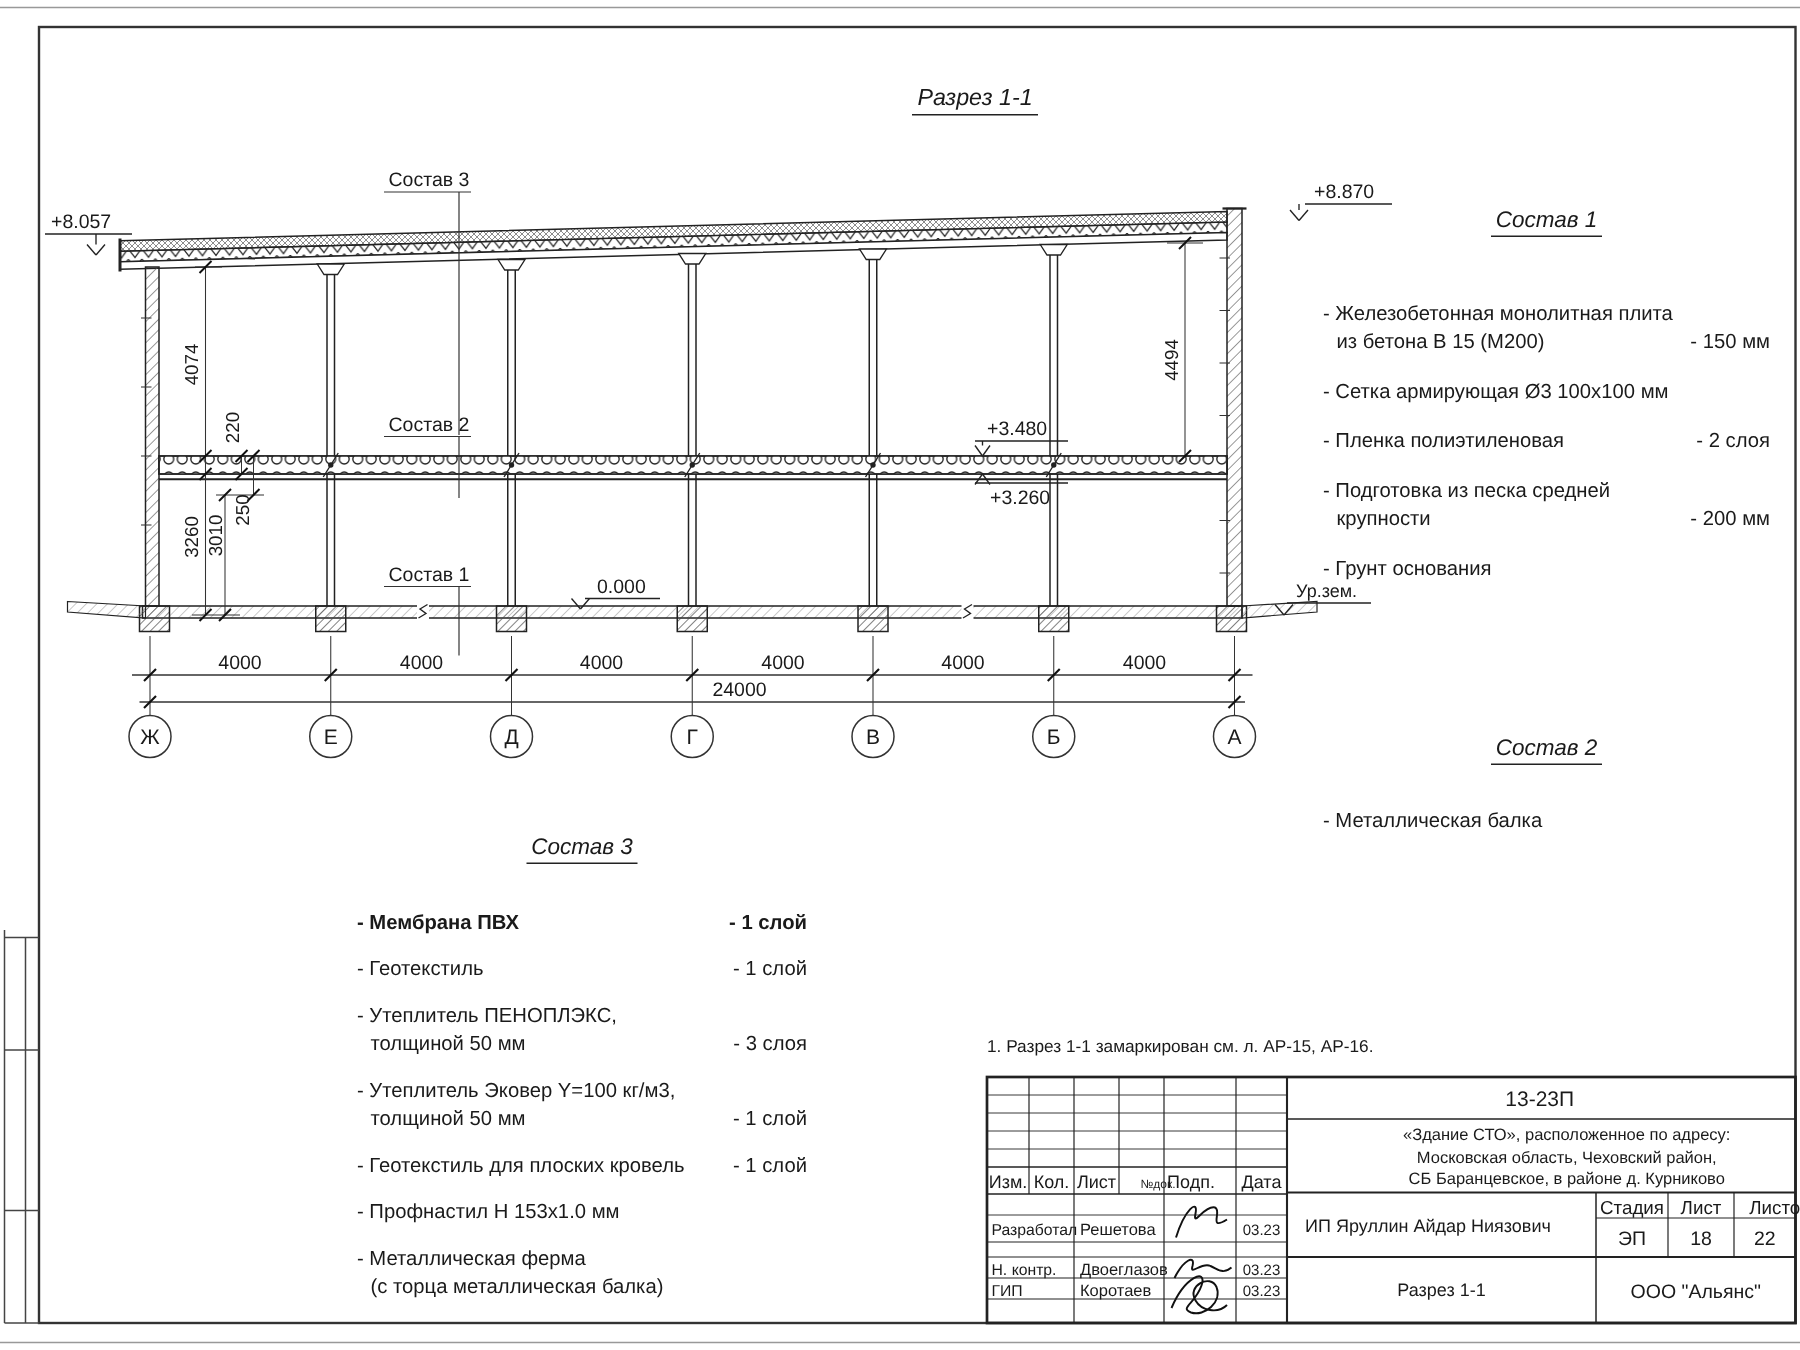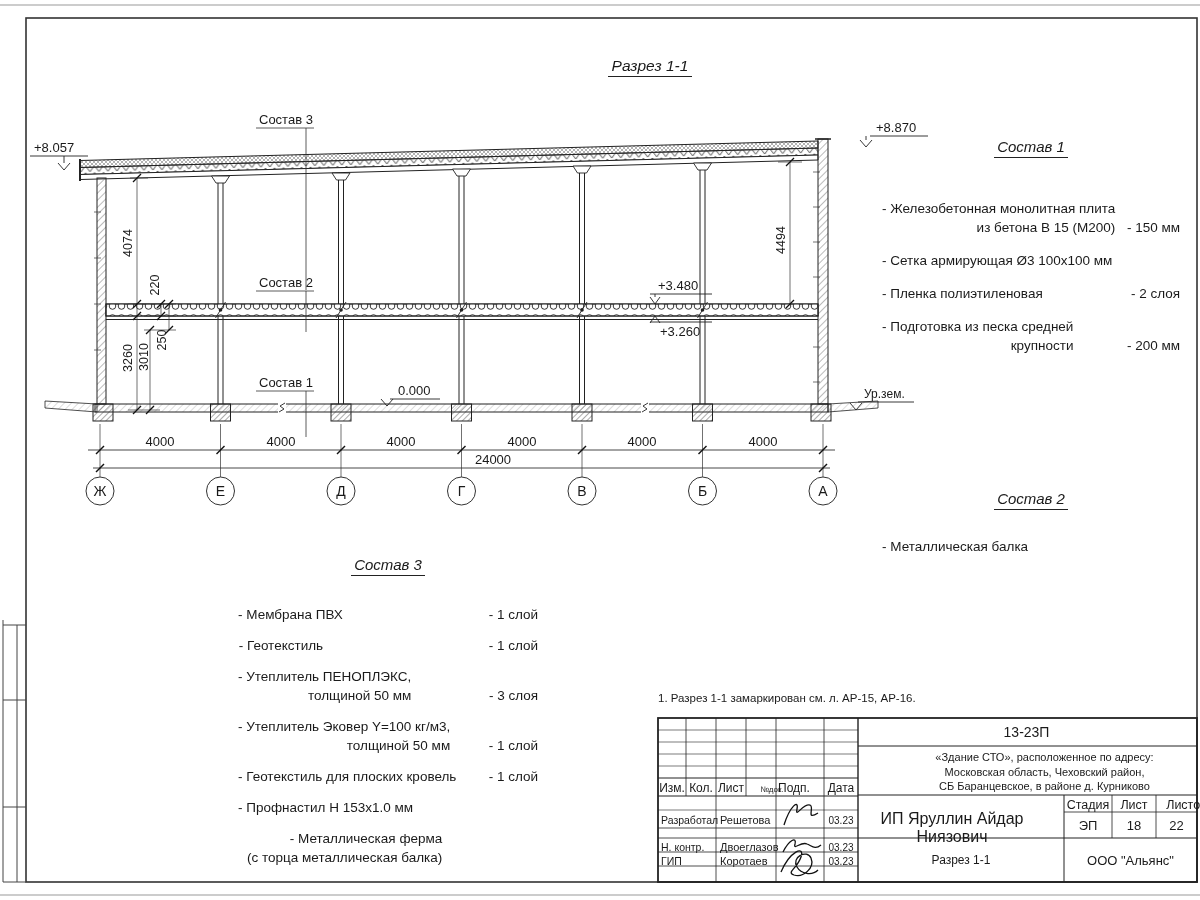--- a/index.html
+++ b/index.html
@@ -7,21 +7,21 @@
         font-family:"Liberation Sans",sans-serif;color:#1a1a1a;}
   svg{position:absolute;left:0;top:0;}
   svg text{font-family:"Liberation Sans",sans-serif;fill:#1a1a1a;}
   .abs{position:absolute;}
   .title{font-style:italic;font-size:15.5px;text-align:center;}
   .title span{border-bottom:1.2px solid #222;padding:0 4px 2px;}
   .sostav .hd{text-align:center;font-style:italic;font-size:15px;}
   .sostav .hd span{border-bottom:1px solid #222;padding:0 3px 2px;}
   .items{margin-top:40px;}
   .it{display:flex;justify-content:space-between;align-items:flex-end;margin-bottom:14px;
-      font-size:13.5px;line-height:19px;text-align:right;}
+      font-size:13.5px;line-height:19px;}
   .it .t{white-space:pre-line;padding-left:9px;text-indent:-9px;}
   .it .v{white-space:nowrap;padding-left:8px;}
   .note{font-size:11.5px;}
   .tb{position:absolute;left:658px;top:718px;width:539px;height:164px;}
   .tbc{position:absolute;text-align:center;}
   .tbl{position:absolute;text-align:left;}
   .pre{white-space:pre-line;}
 </style>
 </head>
 <body>
@@ -360,37 +360,41 @@
         </div>
     <div class="it">
           <span class="t">- Пленка полиэтиленовая</span>
           <span class="v">-  2 слоя</span>
         </div>
     <div class="it">
           <span class="t">- Подготовка из песка средней
 крупности</span>
           <span class="v">- 200 мм</span>
         </div>
+    <div class="it">
+          <span class="t">- Грунт основания</span>
+          <span class="v"></span>
+        </div>
   </div>
 </div>
 
 <div class="abs sostav" style="left:882px;top:490px;width:298px;">
   <div class="hd"><span>Состав 2</span></div>
   <div class="items" style="margin-top:30px;">
     <div class="it">
           <span class="t">- Металлическая  балка</span>
           <span class="v"></span>
         </div>
   </div>
 </div>
 
 <div class="abs sostav" style="left:238px;top:556px;width:300px;">
   <div class="hd"><span>Состав 3</span></div>
   <div class="items" style="margin-top:32px;">
-    <div class="it" style="margin-bottom:12px;">
+    <div class="it" style="margin-bottom:12px;font-weight:bold;">
           <span class="t">- Мембрана ПВХ</span>
           <span class="v">- 1 слой</span>
         </div>
     <div class="it" style="margin-bottom:12px;">
           <span class="t">- Геотекстиль</span>
           <span class="v">- 1 слой</span>
         </div>
     <div class="it" style="margin-bottom:12px;gap:20px;">
           <span class="t">- Утеплитель ПЕНОПЛЭКС,
 толщиной 50 мм</span>
@@ -417,21 +421,21 @@
   </div>
 </div>
 
 <div class="abs note" style="left:658px;top:692px;width:420px;">1. Разрез 1-1 замаркирован см. л. АР-15, АР-16.</div>
 
 <div class="tb">
   <div class="tbc" style="left:200px;top:6px;width:337px;font-size:14px;">13-23П</div>
   <div class="tbc pre" style="left:200px;top:32px;width:373px;font-size:11px;line-height:14.5px;">«Здание СТО», расположенное по адресу:
 Московская область, Чеховский район,
 СБ Баранцевское, в районе д. Курниково</div>
-  <div class="tbc" style="left:200px;top:92px;width:188px;font-size:16px;">ИП Яруллин Айдар Ниязович</div>
+  <div class="tbc" style="left:200px;top:92px;width:188px;font-size:12px;">ИП Яруллин Айдар Ниязович</div>
   <div class="tbc" style="left:406px;top:80px;width:48px;font-size:12.5px;">Стадия</div>
   <div class="tbc" style="left:454px;top:80px;width:44px;font-size:12.5px;">Лист</div>
   <div class="tbc" style="left:498px;top:80px;width:61px;font-size:12.5px;">Листов</div>
   <div class="tbc" style="left:406px;top:100px;width:48px;font-size:13px;">ЭП</div>
   <div class="tbc" style="left:454px;top:100px;width:44px;font-size:13px;">18</div>
   <div class="tbc" style="left:498px;top:100px;width:41px;font-size:13px;">22</div>
   <div class="tbc" style="left:200px;top:135px;width:206px;font-size:12px;">Разрез 1-1</div>
   <div class="tbc" style="left:406px;top:135px;width:133px;font-size:13px;">ООО "Альянс"</div>
 
   <div class="tbc" style="left:0px;top:63px;width:28px;font-size:12px;">Изм.</div>

